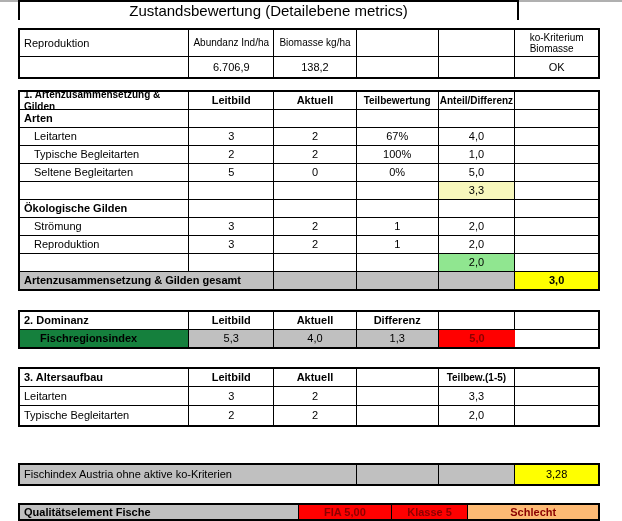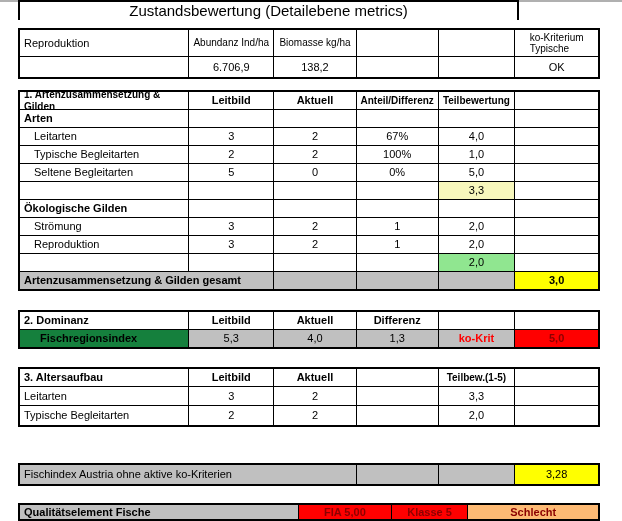--- a/index.html
+++ b/index.html
@@ -38,38 +38,38 @@
       </div>
     </div>
   <div class="tbl" id="tbl-bestand" style="left: 18px; top: 28px; width: 582px;">
       <div class="row" style="grid-template-columns: 170fr 85fr 83fr 82fr 77fr 83fr; height: 27px;">
         <div class="cell" style="grid-column: span 1; justify-content: flex-start; padding-left: 4px;">Reproduktion</div>
         <div class="cell" style="grid-column: span 1; font-size: 10px;">Abundanz Ind/ha</div>
         <div class="cell" style="grid-column: span 1; font-size: 10px;">Biomasse kg/ha</div>
         <div class="cell" style="grid-column: span 1;"></div>
         <div class="cell" style="grid-column: span 1;"></div>
         <div class="cell" style="grid-column: span 1; border-right: none; font-size: 10px;">ko-Kriterium
-Typische</div>
+Biomasse</div>
       </div>
       <div class="row" style="grid-template-columns: 170fr 85fr 83fr 82fr 77fr 83fr; height: 20px;">
         <div class="cell" style="grid-column: span 1;"></div>
         <div class="cell" style="grid-column: span 1;">6.706,9</div>
         <div class="cell" style="grid-column: span 1;">138,2</div>
         <div class="cell" style="grid-column: span 1;"></div>
         <div class="cell" style="grid-column: span 1;"></div>
         <div class="cell" style="grid-column: span 1; border-right: none;">OK</div>
       </div>
     </div>
   <div class="tbl" id="tbl-s1" style="left: 18px; top: 90px; width: 582px;">
       <div class="row" style="grid-template-columns: 170fr 85fr 83fr 82fr 77fr 83fr; height: 18px;">
         <div class="cell" style="grid-column: span 1; font-weight: bold; font-size: 10px; justify-content: flex-start; padding-left: 4px;">1. Artenzusammensetzung &amp; Gilden</div>
         <div class="cell" style="grid-column: span 1; font-weight: bold;">Leitbild</div>
         <div class="cell" style="grid-column: span 1; font-weight: bold;">Aktuell</div>
+        <div class="cell" style="grid-column: span 1; font-weight: bold; font-size: 10px;">Teilbewertung</div>
         <div class="cell" style="grid-column: span 1; font-weight: bold; font-size: 10px;">Anteil/Differenz</div>
-        <div class="cell" style="grid-column: span 1; font-weight: bold; font-size: 10px;">Teilbewertung</div>
         <div class="cell" style="grid-column: span 1; border-right: none;"></div>
       </div>
       <div class="row" style="grid-template-columns: 170fr 85fr 83fr 82fr 77fr 83fr; height: 18px;">
         <div class="cell" style="grid-column: span 1; font-weight: bold; justify-content: flex-start; padding-left: 4px;">Arten</div>
         <div class="cell" style="grid-column: span 1;"></div>
         <div class="cell" style="grid-column: span 1;"></div>
         <div class="cell" style="grid-column: span 1;"></div>
         <div class="cell" style="grid-column: span 1;"></div>
         <div class="cell" style="grid-column: span 1; border-right: none;"></div>
       </div>
@@ -152,21 +152,20 @@
         <div class="cell" style="grid-column: span 1; font-weight: bold;">Aktuell</div>
         <div class="cell" style="grid-column: span 1; font-weight: bold;">Differenz</div>
         <div class="cell" style="grid-column: span 1;"></div>
         <div class="cell" style="grid-column: span 1; border-right: none;"></div>
       </div>
       <div class="row" style="grid-template-columns: 170fr 85fr 83fr 82fr 77fr 83fr; height: 17px;">
         <div class="cell" style="grid-column: span 1; background: #15803d; font-weight: bold; justify-content: flex-start; padding-left: 20px;">Fischregionsindex</div>
         <div class="cell" style="grid-column: span 1; background: rgb(192, 192, 192);">5,3</div>
         <div class="cell" style="grid-column: span 1; background: rgb(192, 192, 192);">4,0</div>
         <div class="cell" style="grid-column: span 1; background: rgb(192, 192, 192);">1,3</div>
-        <div class="cell" style="grid-column: span 1; background: rgb(192, 192, 192); color: rgb(255, 0, 0); font-weight: bold;">ko-Krit</div>
         <div class="cell" style="grid-column: span 1; border-right: none; background: rgb(255, 0, 0); color: rgb(139, 0, 0); font-weight: bold;">5,0</div>
       </div>
     </div>
   <div class="tbl" id="tbl-s3" style="left: 18px; top: 367px; width: 582px;">
       <div class="row" style="grid-template-columns: 170fr 85fr 83fr 82fr 77fr 83fr; height: 18px;">
         <div class="cell" style="grid-column: span 1; font-weight: bold; justify-content: flex-start; padding-left: 4px;">3. Altersaufbau</div>
         <div class="cell" style="grid-column: span 1; font-weight: bold;">Leitbild</div>
         <div class="cell" style="grid-column: span 1; font-weight: bold;">Aktuell</div>
         <div class="cell" style="grid-column: span 1;"></div>
         <div class="cell" style="grid-column: span 1; font-weight: bold; font-size: 10px;">Teilbew.(1-5)</div>

